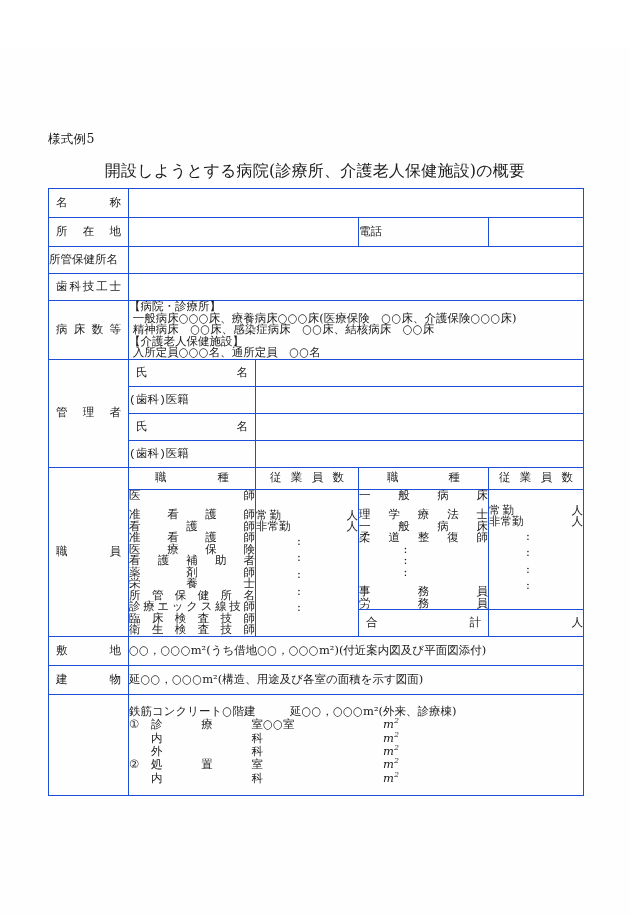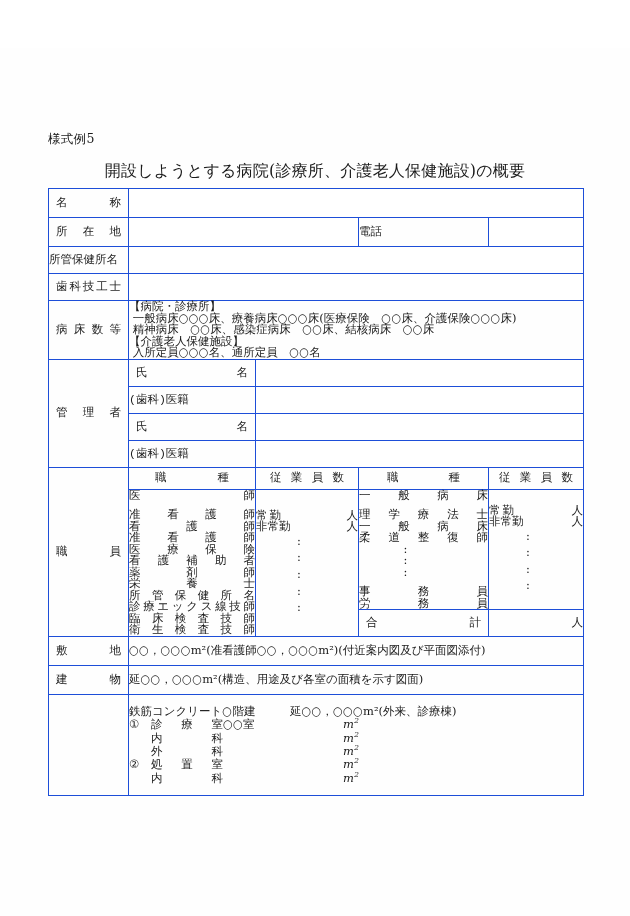--- a/index.html
+++ b/index.html
@@ -151,21 +151,21 @@
   .rooms {
     padding: 6px 9px 8px 9px;
     font-size: 11.3px;
     line-height: 1.5;
     vertical-align: top;
   }
   .rm-line { display: block; white-space: nowrap; position: relative; }
   .rm-num { display: inline-block; width: 22px; }
   .rm-name {
     display: inline-block;
-    width: 72px;
+    width: 112px;
     text-align: justify;
     text-align-last: justify;
     text-justify: inter-character;
   }
   .rm-cnt { display: inline-block; width: 120px; }
   .rm-unit { display: inline-block; font-style: italic; }
   .sup { font-size: 8px; vertical-align: super; }
 </style>
 </head>
 <body>
@@ -339,21 +339,21 @@
       <td class="total-job">
         <span class="spread">合計</span>
       </td>
       <td class="total-num">人</td>
     </tr>
 
     <tr>
       <td class="lbl h28">
         <span class="spread">敷地</span>
       </td>
-      <td class="oneline" colspan="4">○○，○○○m²(准看護師○○，○○○m²)(付近案内図及び平面図添付)</td>
+      <td class="oneline" colspan="4">○○，○○○m²(うち借地○○，○○○m²)(付近案内図及び平面図添付)</td>
     </tr>
 
     <tr>
       <td class="lbl h28">
         <span class="spread">建物</span>
       </td>
       <td class="oneline" colspan="4">延○○，○○○m²(構造、用途及び各室の面積を示す図面)</td>
     </tr>
 
     <tr>

